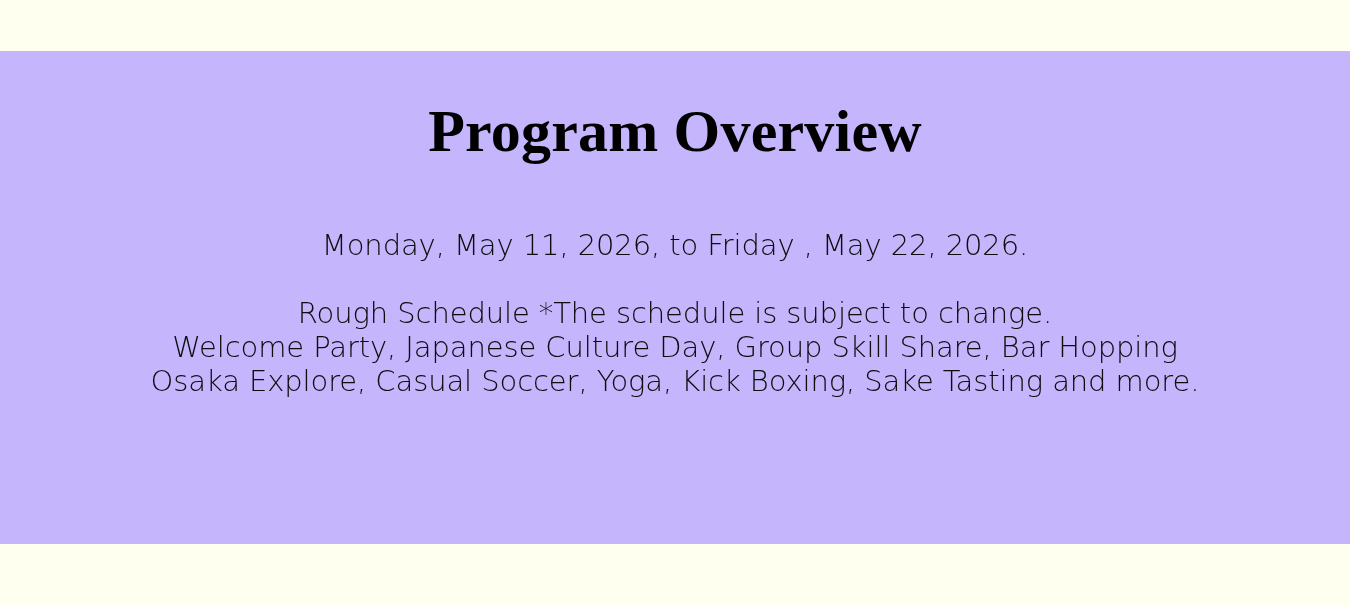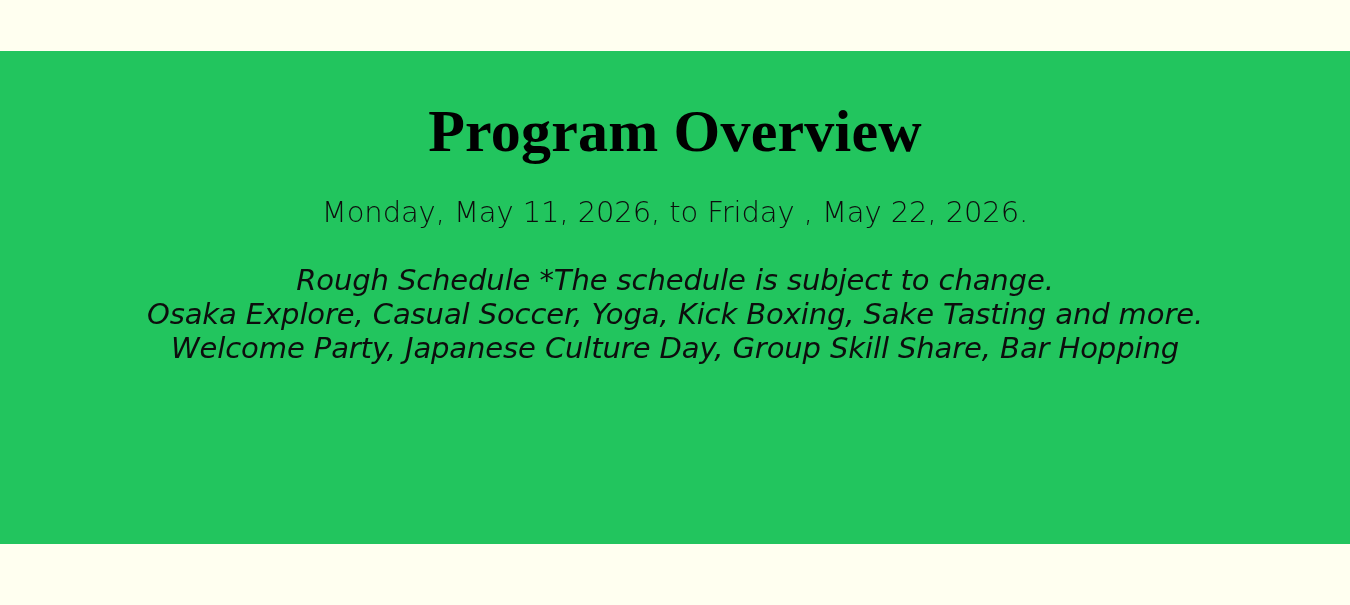--- a/index.html
+++ b/index.html
@@ -58,49 +58,48 @@
     color: #0d0d0d;
     font-family: "DejaVu Sans", "Liberation Sans", sans-serif;
     font-weight: 300;
     font-size: 29px;
     line-height: 34px;
     text-align: center;
     letter-spacing: -0.1px;
   }
 
   #paragraph-dates {
-    margin-top: 31px;
+    margin-top: 64px;
   }
 
   #paragraph-schedule {
     margin-top: 34px;
-    font-style: italic;
   }
 
   .body-line {
     display: block;
     white-space: pre;
   }
 </style>
 </head>
 <body style="background: rgb(255, 255, 240);">
 
 <div id="page" style="background: rgb(255, 255, 240);">
 
-  <div id="band" style="background: #22c55e;">
+  <div id="band" style="background: #c4b5fd;">
     <div id="band-inner">
 
       <h1 id="section-title">Program Overview</h1>
 
       <div id="paragraph-dates" class="body-block" style="color: rgb(13, 13, 13);">
         <span class="body-line">Monday, May 11, 2026, to Friday , May 22, 2026.</span>
       </div>
 
       <div id="paragraph-schedule" class="body-block" style="color: rgb(13, 13, 13);">
         <span class="body-line">Rough Schedule *The schedule is subject to change.</span>
+        <span class="body-line">Welcome Party, Japanese Culture Day, Group Skill Share, Bar Hopping</span>
         <span class="body-line">Osaka Explore, Casual Soccer, Yoga, Kick Boxing, Sake Tasting and more.</span>
-        <span class="body-line">Welcome Party, Japanese Culture Day, Group Skill Share, Bar Hopping</span>
       </div>
 
     </div>
   </div>
 
 </div>
 
 </body></html>

